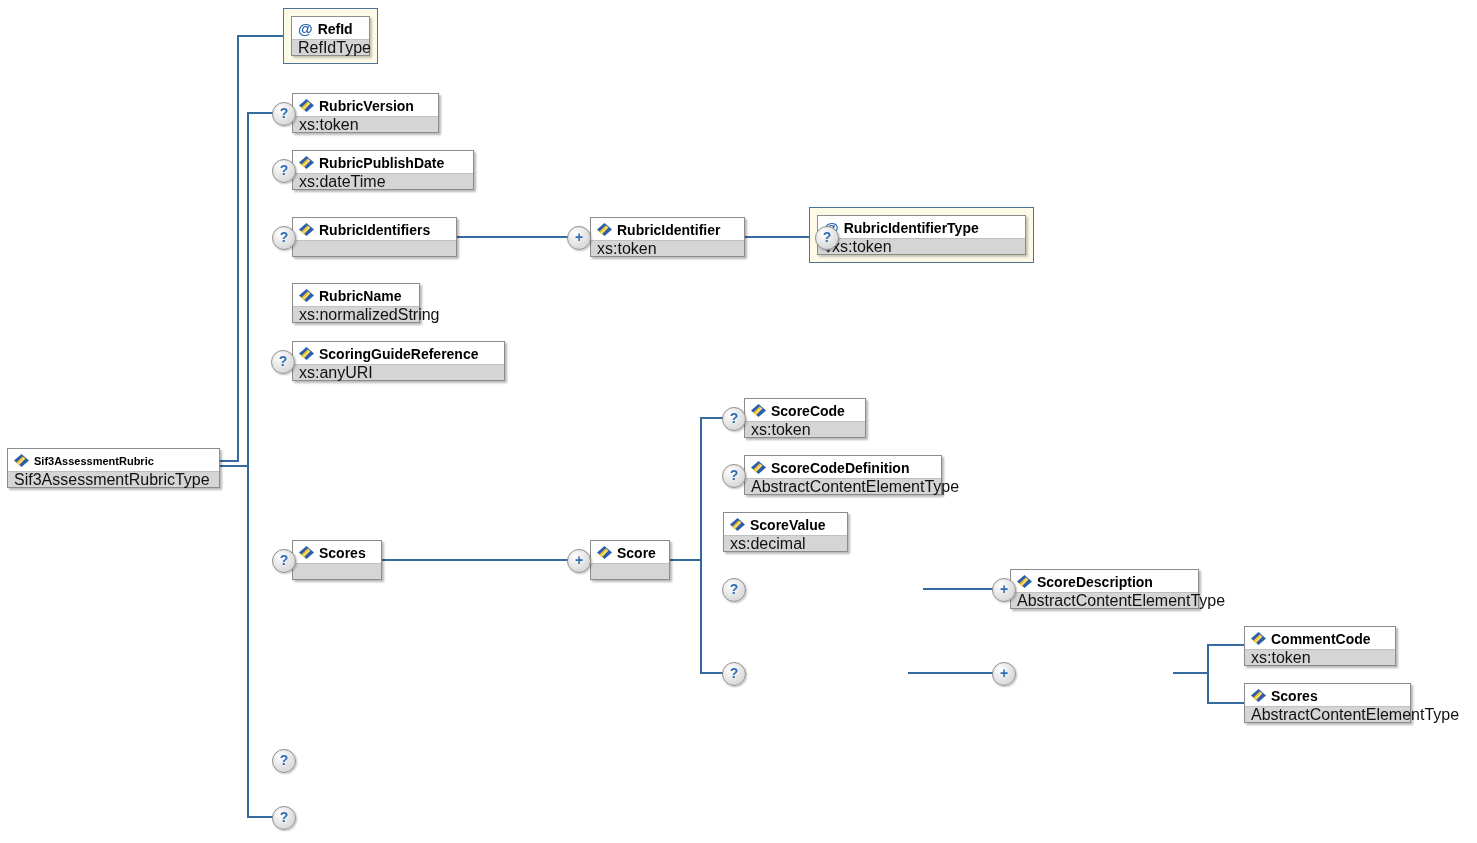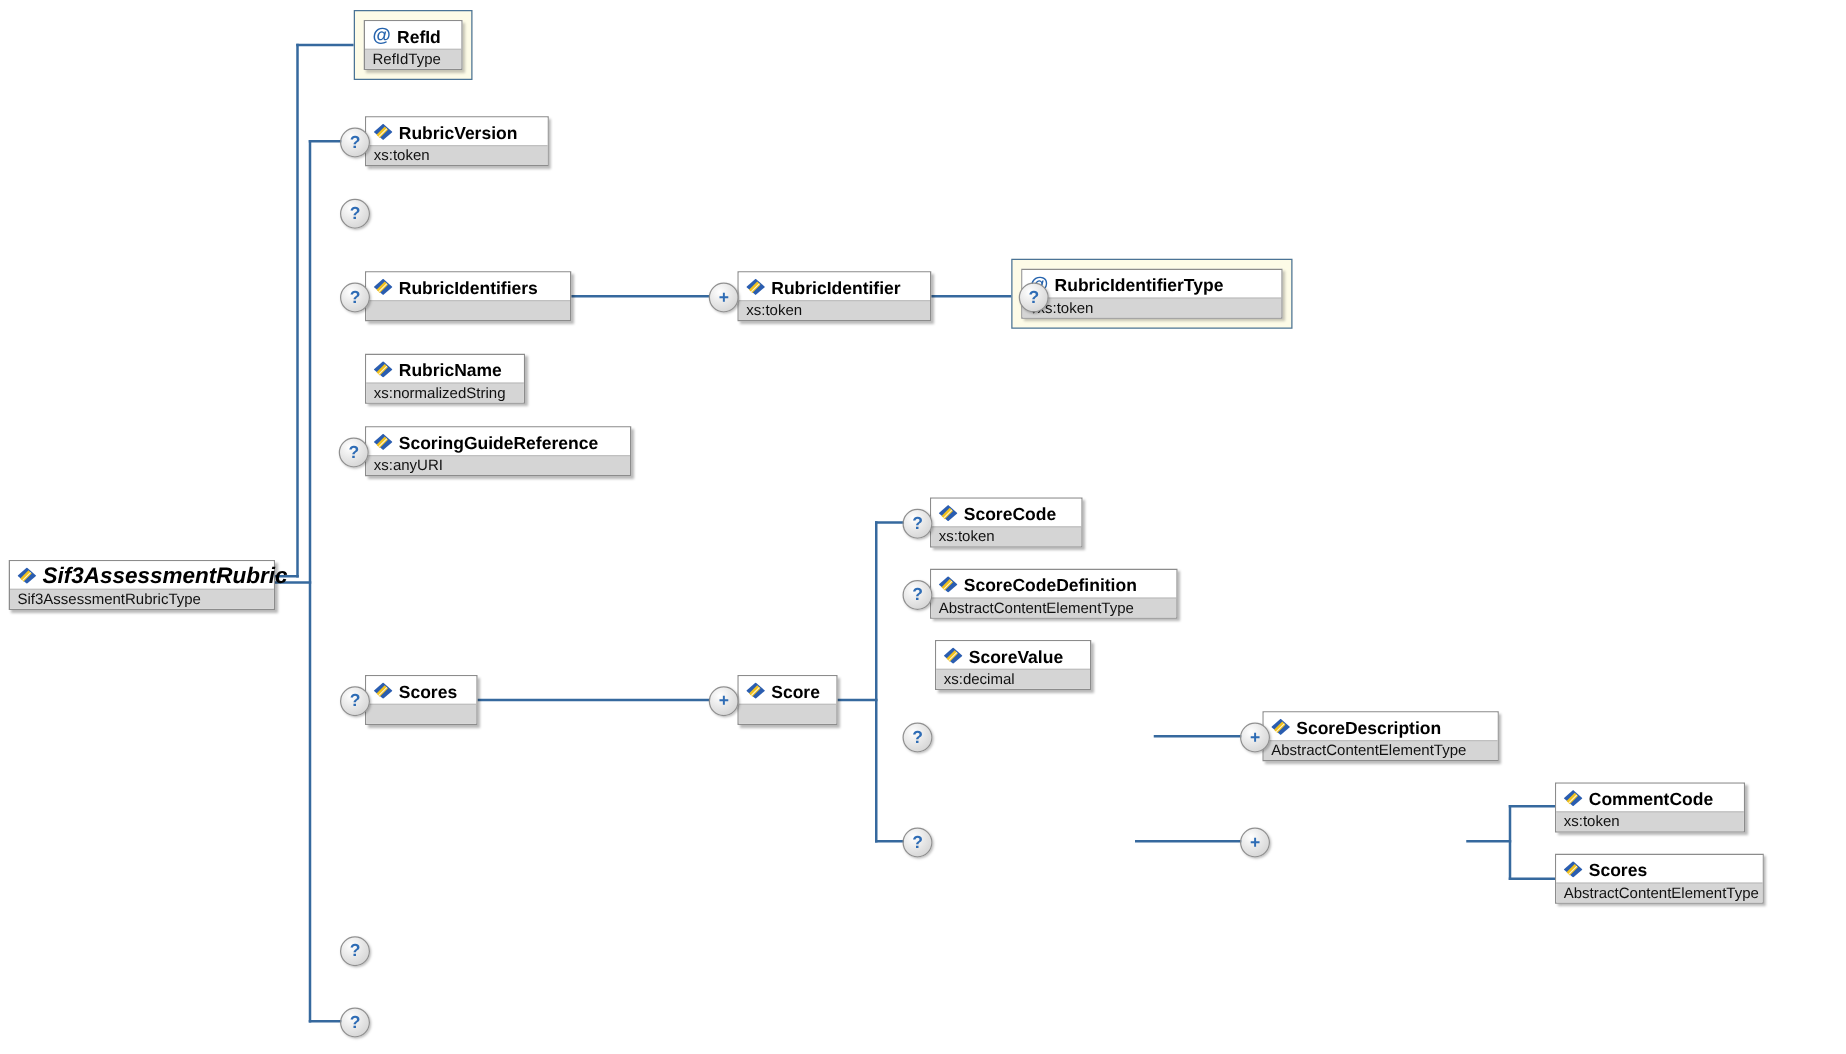--- a/index.html
+++ b/index.html
@@ -13,24 +13,24 @@
   .node {
     position:absolute; background:#ffffff; border:1px solid #8c8c8c;
     box-shadow:2px 2px 2px rgba(0,0,0,0.28); z-index:2;
   }
   .node .title {
     display:flex; align-items:center; gap:5px; padding:1px 6px 0 6px;
     height:21px; font-weight:bold; font-size:14px; color:#000;
     white-space:nowrap; background:#ffffff;
   }
   .node .type {
-    background:#d5d5d5; border-top:1px solid #c0c0c0; font-size:12px;
+    background:#d5d5d5; border-top:1px solid #c0c0c0; font-size:16px;
     height:15px; line-height:15px; padding:0 6px; white-space:nowrap; color:#111;
   }
-  .node.root .title { font-size:18px;font-style:italic; }
+  .node.root .title { font-size:11px; }
   .attr-outer {
     position:absolute; background:#fdfbe7; border:1px solid #4a7396;
     padding:7px; z-index:2;
   }
   .attr-outer .node { position:relative; box-shadow:2px 2px 2px rgba(0,0,0,0.22); }
   .at { color:#2563ad; font-weight:bold; font-size:15px; line-height:15px; }
   .el-icon { display:inline-flex; flex:0 0 auto; }
   .occ {
     position:absolute; width:22px; height:22px; border-radius:50%;
     border:1px solid #8f8f8f;
@@ -113,20 +113,33 @@
             <polygon points="7.5,0 15,6.5 7.5,13 0,6.5" fill="#2a5db0"></polygon>
             <polygon points="2.2,8.8 8.8,2.2 11.4,4.8 4.8,11.4" fill="#f2c21e"></polygon>
             <polygon points="3.6,10.2 10.2,3.6 10.8,4.2 4.2,10.8" fill="#ffffff" opacity="0.8"></polygon>
           </svg>
         </span>
       <span>RubricVersion</span>
     </div>
     <div class="type">xs:token</div>
   </div>
 
+  <div class="node" style="left:292px;top:150px;width:180px">
+    <div class="title">
+      <span class="el-icon">
+          <svg width="15" height="13" viewBox="0 0 15 13">
+            <polygon points="7.5,0 15,6.5 7.5,13 0,6.5" fill="#2a5db0"></polygon>
+            <polygon points="2.2,8.8 8.8,2.2 11.4,4.8 4.8,11.4" fill="#f2c21e"></polygon>
+            <polygon points="3.6,10.2 10.2,3.6 10.8,4.2 4.2,10.8" fill="#ffffff" opacity="0.8"></polygon>
+          </svg>
+        </span>
+      <span>RubricPublishDate</span>
+    </div>
+    <div class="type">xs:dateTime</div>
+  </div>
 
   <div class="node" style="left:292px;top:217px;width:163px">
     <div class="title">
       <span class="el-icon">
           <svg width="15" height="13" viewBox="0 0 15 13">
             <polygon points="7.5,0 15,6.5 7.5,13 0,6.5" fill="#2a5db0"></polygon>
             <polygon points="2.2,8.8 8.8,2.2 11.4,4.8 4.8,11.4" fill="#f2c21e"></polygon>
             <polygon points="3.6,10.2 10.2,3.6 10.8,4.2 4.2,10.8" fill="#ffffff" opacity="0.8"></polygon>
           </svg>
         </span>
@@ -236,21 +249,21 @@
             <polygon points="7.5,0 15,6.5 7.5,13 0,6.5" fill="#2a5db0"></polygon>
             <polygon points="2.2,8.8 8.8,2.2 11.4,4.8 4.8,11.4" fill="#f2c21e"></polygon>
             <polygon points="3.6,10.2 10.2,3.6 10.8,4.2 4.2,10.8" fill="#ffffff" opacity="0.8"></polygon>
           </svg>
         </span>
       <span>ScoreCodeDefinition</span>
     </div>
     <div class="type">AbstractContentElementType</div>
   </div>
 
-  <div class="node" style="left:748px;top:512px;width:123px">
+  <div class="node" style="left:723px;top:512px;width:123px">
     <div class="title">
       <span class="el-icon">
           <svg width="15" height="13" viewBox="0 0 15 13">
             <polygon points="7.5,0 15,6.5 7.5,13 0,6.5" fill="#2a5db0"></polygon>
             <polygon points="2.2,8.8 8.8,2.2 11.4,4.8 4.8,11.4" fill="#f2c21e"></polygon>
             <polygon points="3.6,10.2 10.2,3.6 10.8,4.2 4.2,10.8" fill="#ffffff" opacity="0.8"></polygon>
           </svg>
         </span>
       <span>ScoreValue</span>
     </div>

